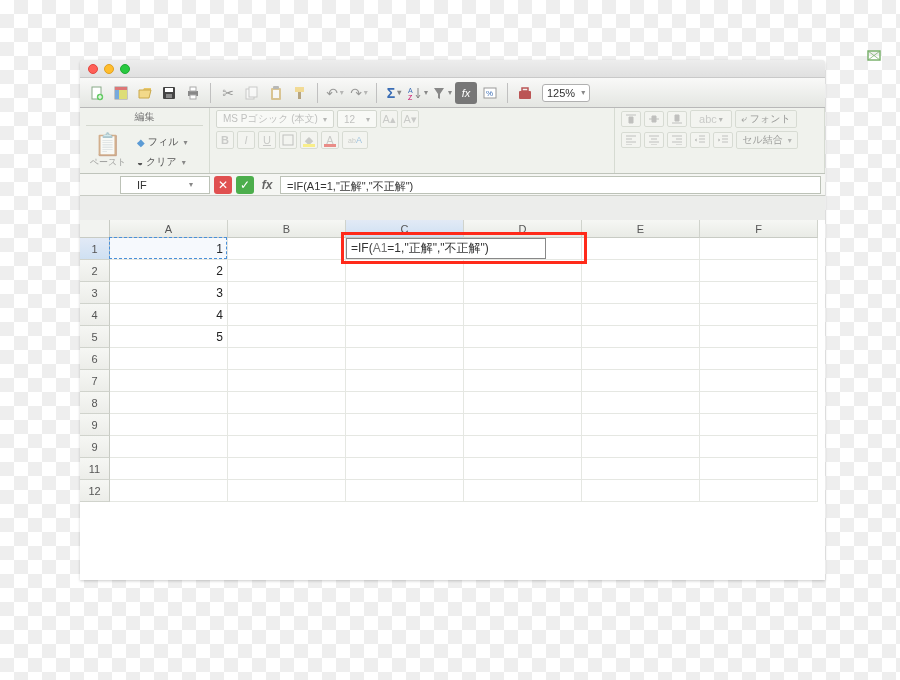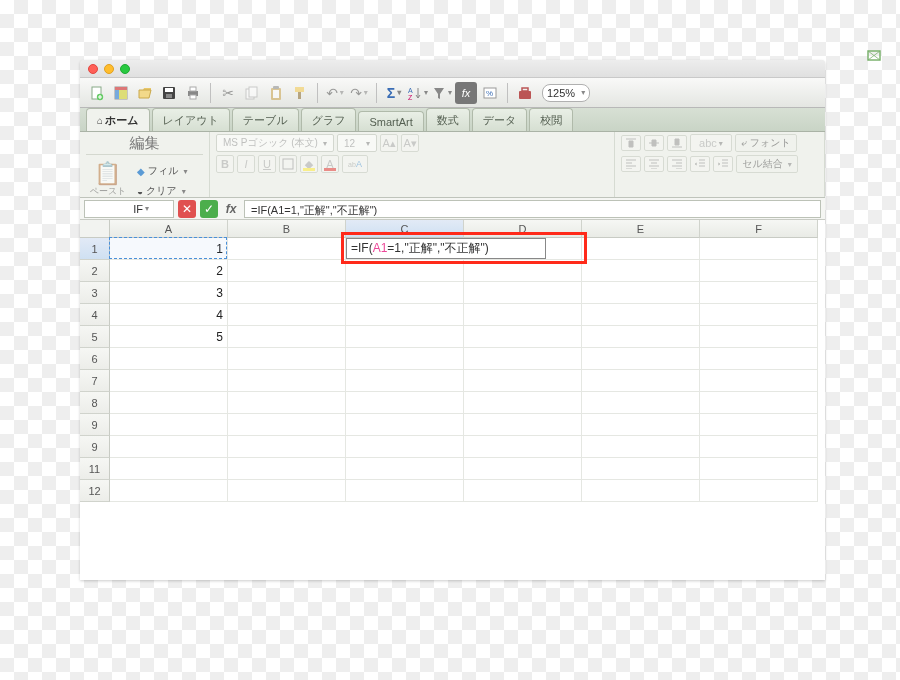--- a/index.html
+++ b/index.html
@@ -57,21 +57,21 @@
     border-radius:3px;
     font-size:14px;
     color:#555;
     cursor:pointer;
   }
   .sep { width:1px;height:20px;background:#c0c0c0;margin:0 4px; }
   .zoom {
     margin-left: 4px;
     background:#fff;
     border:1px solid #b0b0b0;
-    border-radius:8px;
+    border-radius:3px;
     padding:2px 4px;
     font-size:11px;
     display:flex;align-items:center;gap:4px;
   }
   .ribbon-tabs {
     height: 24px;
     background: linear-gradient(#d7e0d4,#c9d4c6);
     display:flex;
     align-items:flex-end;
     padding: 0 6px;
@@ -101,21 +101,21 @@
     border-bottom:1px solid #bfc4bb;
     display:flex;
   }
   .rgroup {
     border-right:1px solid #d6dbd2;
     padding:2px 6px 1px;
     display:flex;flex-direction:column;
     position:relative;
   }
   .rgroup-title {
-    font-size:15px;text-align:center;color:#777;
+    font-size:10px;text-align:center;color:#777;
     border-bottom:1px solid #d4d8cf;
     padding-bottom:1px;margin-bottom:2px;
   }
   .rgroup-row { display:flex;align-items:center;gap:3px; }
   .bigbtn {
     display:flex;flex-direction:column;align-items:center;justify-content:center;
     width:44px;height:46px;
     font-size:9px;color:#555;
     border:1px solid transparent;border-radius:3px;cursor:pointer;
   }
@@ -145,22 +145,23 @@
   .alignbtn svg{width:12px;height:10px;}
   .formula-bar {
     height: 22px;
     background:#f5f6f3;
     border-bottom:1px solid #c8cbc4;
     display:flex;align-items:center;
     padding:0 4px;gap:4px;
   }
   .namebox {
     width:90px;height:18px;background:#fff;border:1px solid #bcc2b7;
-    display:flex;align-items:center;padding:0 24px;font-size:11px;
-    justify-content:flex-end;
+    display:flex;align-items:center;padding:0 16px;font-size:11px;
+    justify-content:space-between;
+    margin-left:36px;
   }
   .fbtn {
     width:18px;height:18px;display:flex;align-items:center;justify-content:center;
     font-size:12px;border-radius:3px;cursor:pointer;
   }
   .fbtn.cancel{color:#fff;background:#e05050;}
   .fbtn.confirm{color:#fff;background:#4cae4c;}
   .fbtn.fx{font-style:italic;font-weight:bold;color:#666;}
   .formula-input {
     flex:1;height:18px;background:#fff;border:1px solid #bcc2b7;
@@ -215,21 +216,21 @@
   .red-callout {
     position:absolute;border:3px solid #ff2a1a;
     pointer-events:none;
   }
   .edit-overlay {
     position:absolute;background:#fff;
     display:flex;align-items:center;padding:0 4px;
     font-size:12px;white-space:nowrap;
     border:1px solid #888;
   }
-  .edit-overlay .ref{color:#ec4899;}
+  .edit-overlay .ref{color:#737373;}
   .dd{font-size:8px;color:#888;margin-left:2px;}
   .disabled{opacity:0.55;}
   .flag-icon {
     position:absolute;top:48px;right:14px;width:20px;height:20px;
   }
 </style>
 </head>
 <body>
 
 <div class="flag-icon">
@@ -336,30 +337,20 @@
           <rect x="2" y="6" width="12" height="8" fill="#b55" rx="1"></rect>
           <rect x="5" y="3" width="6" height="3" fill="none" stroke="#b55" stroke-width="1.5"></rect>
         </svg>
       </div>
     <div class="zoom">
         <span>125%</span>
         <span class="dd">▾</span>
       </div>
   </div>
 
-  <div class="ribbon-tabs">
-    <div class="rtab active"><span class="home-icon">⌂</span><span>ホーム</span></div>
-    <div class="rtab">レイアウト</div>
-    <div class="rtab">テーブル</div>
-    <div class="rtab">グラフ</div>
-    <div class="rtab">SmartArt</div>
-    <div class="rtab">数式</div>
-    <div class="rtab">データ</div>
-    <div class="rtab">校閲</div>
-  </div>
 
   <div class="ribbon-body">
 
     <div class="rgroup" style="width:130px;">
       <div class="rgroup-title">編集</div>
       <div class="rgroup-row">
         <div class="bigbtn disabled">
           <span class="bigicon">📋</span>
           <span>ペースト</span>
         </div>

